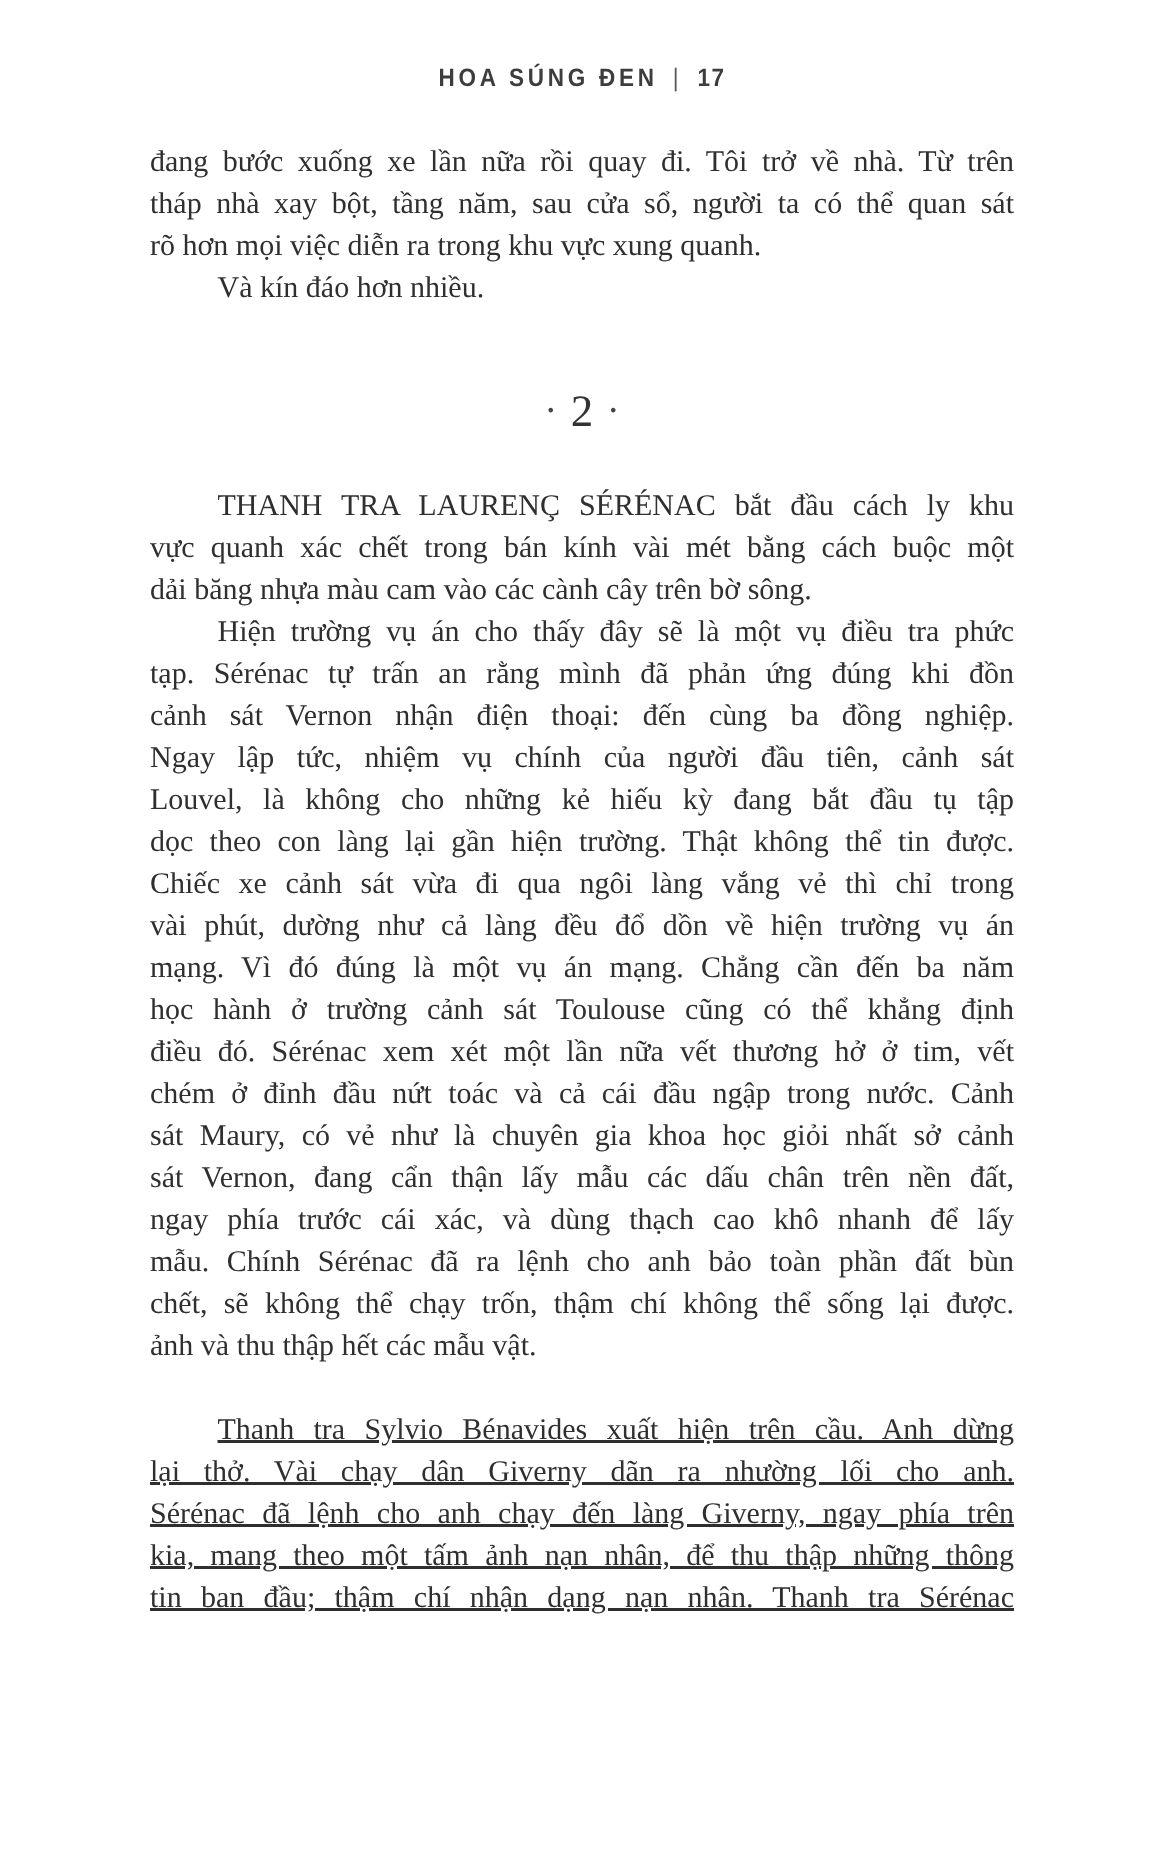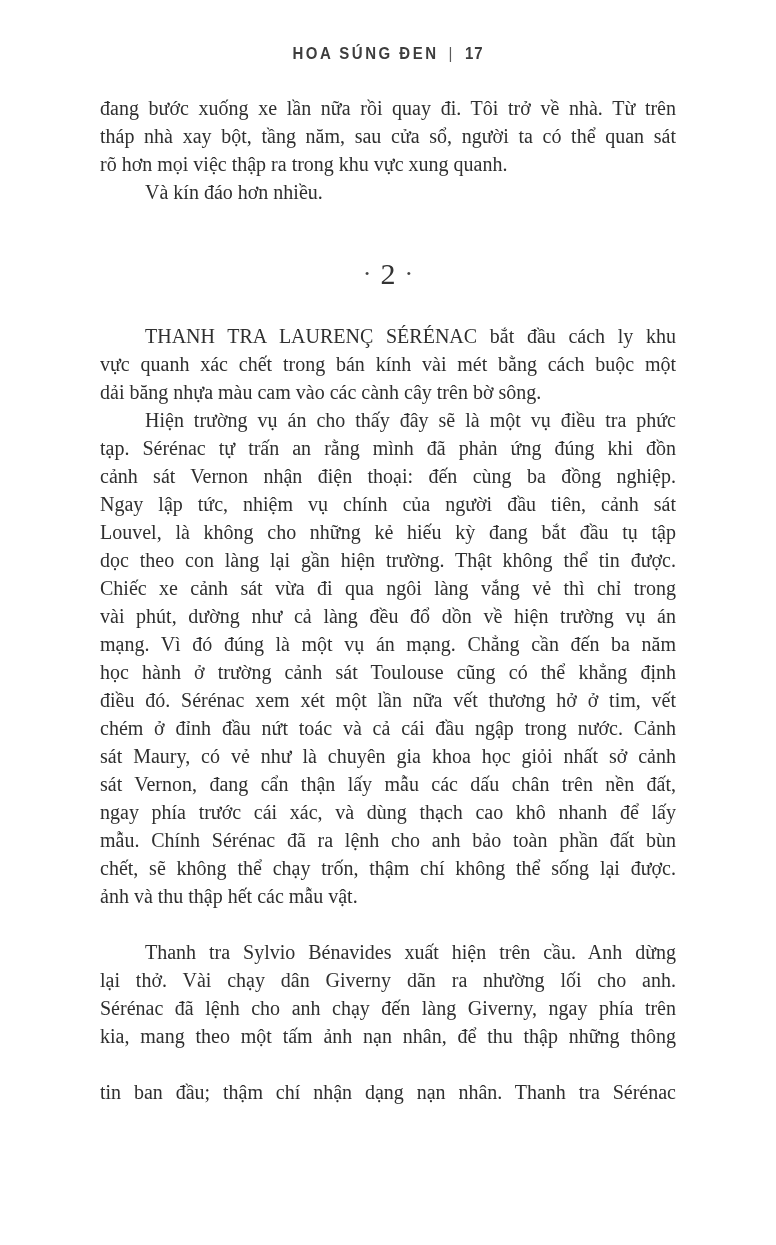--- a/index.html
+++ b/index.html
@@ -50,58 +50,58 @@
     line-height:28px;
     text-align:justify;
     text-align-last:justify;
     white-space:normal;
   }
   .line.last{
     text-align-last:left;
   }
   .para.justify-last .line.last{
     text-align-last:justify;
-    margin-top:28px;
   }
   .line.indent{
     text-indent:45px;
   }
   .chapter{
     text-align:center;
     margin-top:50px;
     margin-bottom:30px;
     font-size:30px;
     line-height:36px;
     color:#333333;
   }
   .chapter .dot{
     font-size:26px;
     vertical-align:2px;
     margin:0 9px;
     color:#444444;
   }
   .para.spaced{
     margin-top:28px;
+    text-decoration:underline;
   }
 </style>
 </head>
 <body>
 
 <div class="page">
 
   <header class="page-header">
     <span>HOA SÚNG ĐEN</span><span class="sep">|</span><span class="pagenum">17</span>
   </header>
 
   <main class="body-text">
 
     <section class="para">
         <div class="line">đang bước xuống xe lần nữa rồi quay đi. Tôi trở về nhà. Từ trên</div>
         <div class="line">tháp nhà xay bột, tầng năm, sau cửa sổ, người ta có thể quan sát</div>
-        <div class="line last">rõ hơn mọi việc thập ra trong khu vực xung quanh.</div>
+        <div class="line last">rõ hơn mọi việc diễn ra trong khu vực xung quanh.</div>
       </section>
 
     <section class="para">
         <div class="line last indent">Và kín đáo hơn nhiều.</div>
       </section>
 
     <div class="chapter">
       <span class="dot">·</span><span>2</span><span class="dot">·</span>
     </div>
 

